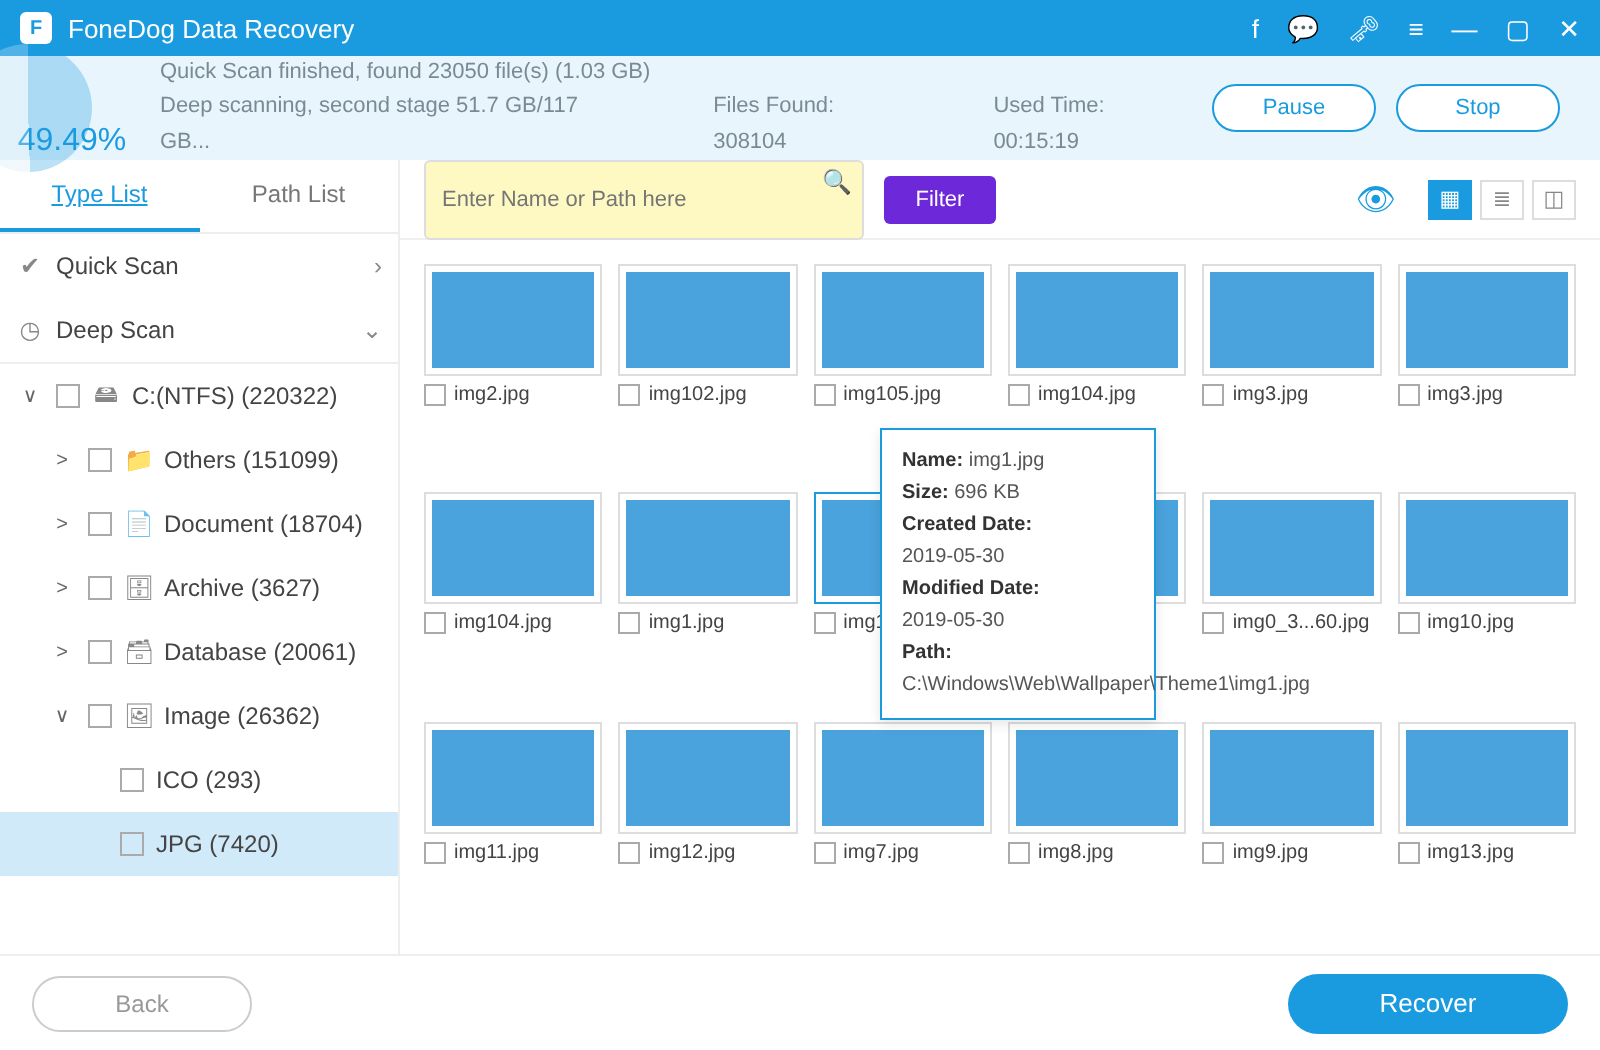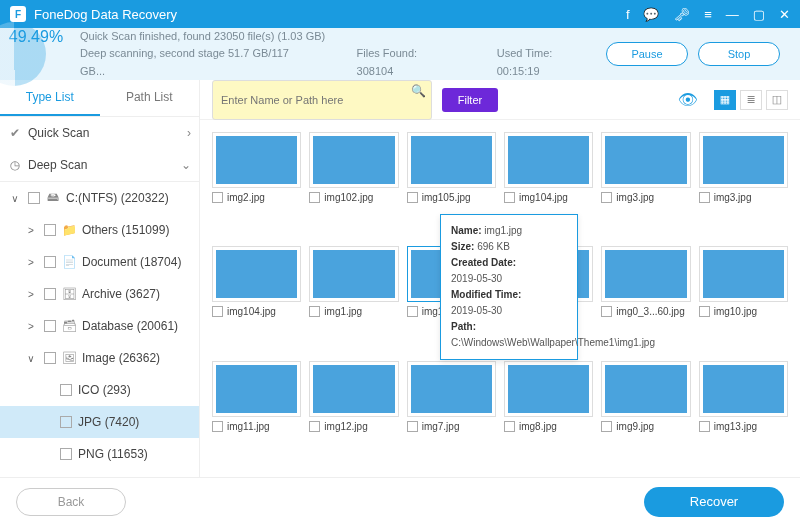--- a/index.html
+++ b/index.html
@@ -3,32 +3,32 @@
 <meta charset="utf-8">
 <style>
 * { margin:0; padding:0; box-sizing:border-box; font-family:"Segoe UI",Arial,sans-serif; }
 body { width:800px; height:525px; background:#fff; overflow:hidden; font-size:12px; color:#333; }
 .titlebar { height:28px; background:#1a9be0; display:flex; align-items:center; padding:0 10px; color:#fff; }
 .titlebar .logo { width:16px; height:16px; background:#fff; border-radius:3px; margin-right:8px; display:flex; align-items:center; justify-content:center; color:#1a9be0; font-size:10px; font-weight:bold;}
 .titlebar .title { font-size:13px; flex:1; }
 .titlebar .win-icons { display:flex; gap:14px; }
 .titlebar .win-icons span { cursor:pointer; font-size:13px; }
 .statusbar { height:52px; background:#e8f5fc; display:flex; align-items:center; }
-.progress-circle { width:72px; height:52px; display:flex; align-items:flex-start; justify-content:center; position:relative; }
+.progress-circle { width:72px; height:52px; display:flex; align-items:flex-end; justify-content:center; position:relative; }
 .progress-circle .pct { color:#1a9be0; font-size:16px; font-weight:500; }
 .progress-circle::before { content:""; position:absolute; left:-18px; top:-6px; width:64px; height:64px; border-radius:50%; background:conic-gradient(#1a9be0 0 49.5%, #cfe9f8 49.5% 100%); opacity:0.3;}
 .status-text { flex:1; padding:0 8px; color:#7a8a95; font-size:11px; line-height:1.6; }
 .status-text .row{ display:flex; gap:40px;}
 .status-btns { display:flex; gap:10px; padding-right:20px;}
 .pill-btn { border:1px solid #1a9be0; background:#fff; color:#1a9be0; border-radius:14px; height:24px; width:82px; font-size:11px; cursor:pointer;}
 .workspace { display:flex; height:calc(525px - 28px - 52px - 48px); }
 .sidebar { width:200px; border-right:1px solid #eee; display:flex; flex-direction:column; }
 .tabs { display:flex; border-bottom:1px solid #eee; }
 .tab { flex:1; text-align:center; padding:10px 0; font-size:12px; cursor:pointer; color:#777;}
-.tab.active { color:#1a9be0; border-bottom:2px solid #1a9be0; }
+.tab.active { color:#1a9be0; border-bottom:2px solid #1a9be0;text-decoration:underline; }
 .tree { flex:1; overflow:auto; font-size:12px; }
 .tree-row { display:flex; align-items:center; height:32px; padding-right:8px; cursor:pointer;}
 .tree-row.selected{ background:#d0eaf9;}
 .tree-ind{ display:inline-block;}
 .tree-exp{ width:14px; text-align:center; color:#666; font-size:10px;}
 .tree-chk{ width:12px; height:12px; border:1px solid #aaa; margin:0 6px; flex-shrink:0;}
 .tree-ico{ width:14px; margin-right:6px; color:#888; font-size:12px; text-align:center;}
 .tree-lbl{ flex:1; white-space:nowrap; overflow:hidden; text-overflow:ellipsis; color:#444;}
 .tree-chevron{ color:#888; font-size:12px;}
 .top-group{ border-bottom:1px solid #eee;}
@@ -174,26 +174,20 @@
           <span class="tree-exp"></span>
           <span class="tree-chk"></span>
           <span class="tree-lbl">ICO (293)</span>
         </div>
         <div class="tree-row selected">
           <span class="tree-ind" style="width:40px"></span>
           <span class="tree-exp"></span>
           <span class="tree-chk"></span>
           <span class="tree-lbl">JPG (7420)</span>
         </div>
-        <div class="tree-row">
-          <span class="tree-ind" style="width:40px"></span>
-          <span class="tree-exp"></span>
-          <span class="tree-chk"></span>
-          <span class="tree-lbl">PNG (11653)</span>
-        </div>
       </div>
   </div>
 
   <div class="main">
     <div class="toolbar">
       <div class="search">
         <input type="text" placeholder="Enter Name or Path here" style="">
         <span class="mag">🔍</span>
       </div>
       <button class="filter-btn">Filter</button>
@@ -366,21 +360,21 @@
           </div>
           <div class="thumb-meta">
             <span class="thumb-chk"></span>
             <span class="thumb-name">img13.jpg</span>
           </div>
         </div>
         <div class="tooltip">
         <div><b>Name:</b> <span>img1.jpg</span></div>
         <div><b>Size:</b> <span>696 KB</span></div>
         <div><b>Created Date:</b><br><span>2019-05-30</span></div>
-        <div><b>Modified Time:</b><br><span>2019-05-30</span></div>
+        <div><b>Modified Date:</b><br><span>2019-05-30</span></div>
         <div><b>Path:</b> <span>C:\Windows\Web\Wallpaper\Theme1\img1.jpg</span></div>
       </div>
       </div>
   </div>
 </div>
 
 <div class="footer">
   <button class="back-btn">Back</button>
   <div class="footer-spacer"></div>
   <button class="recover-btn">Recover</button>

